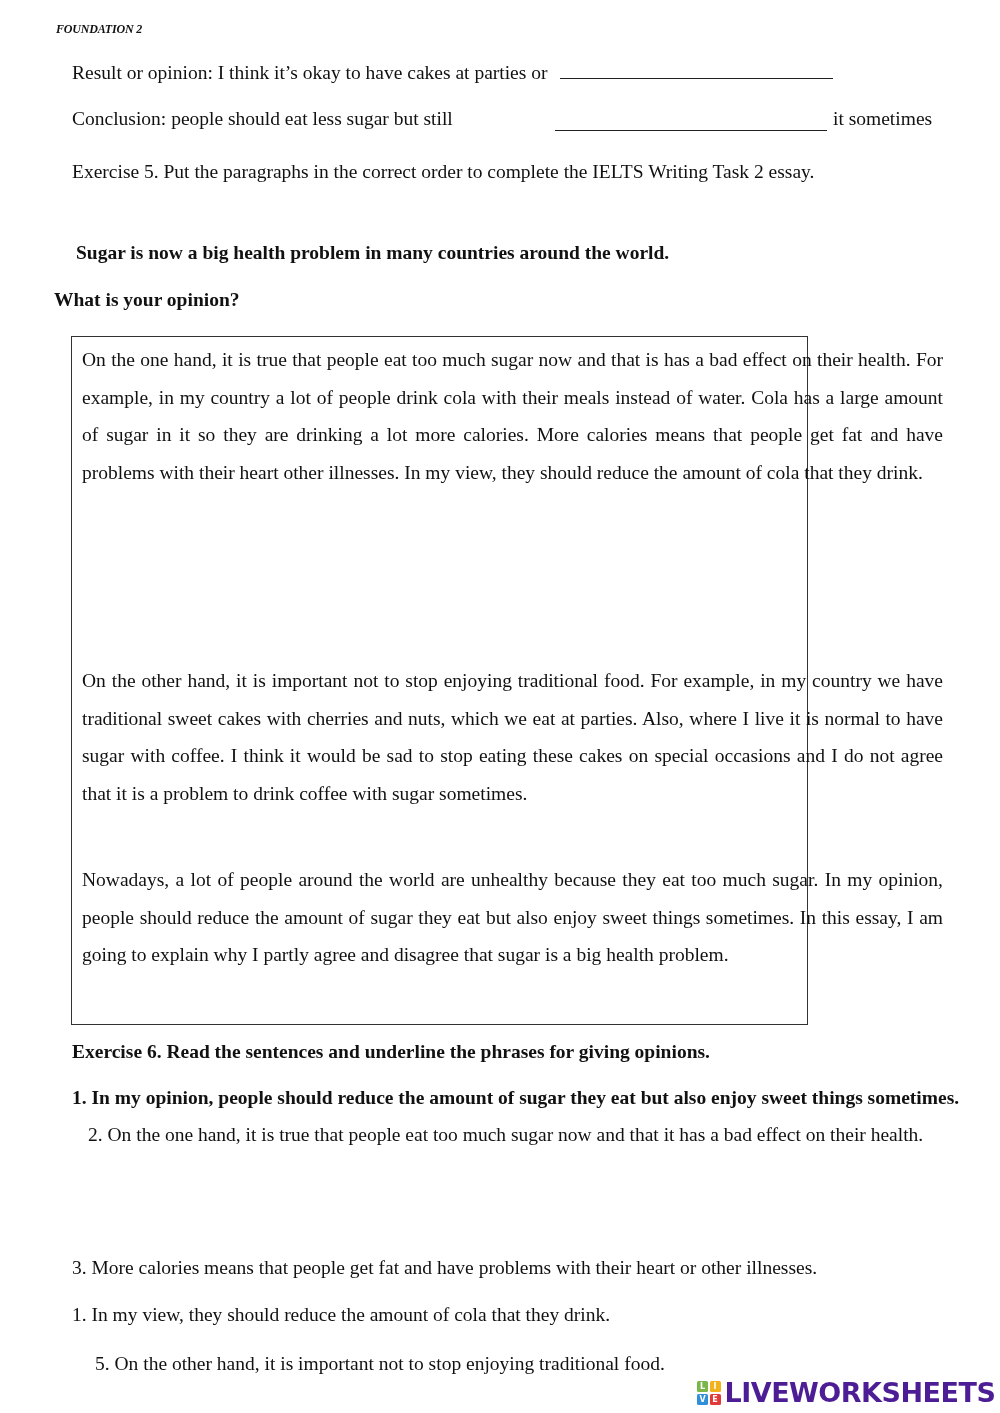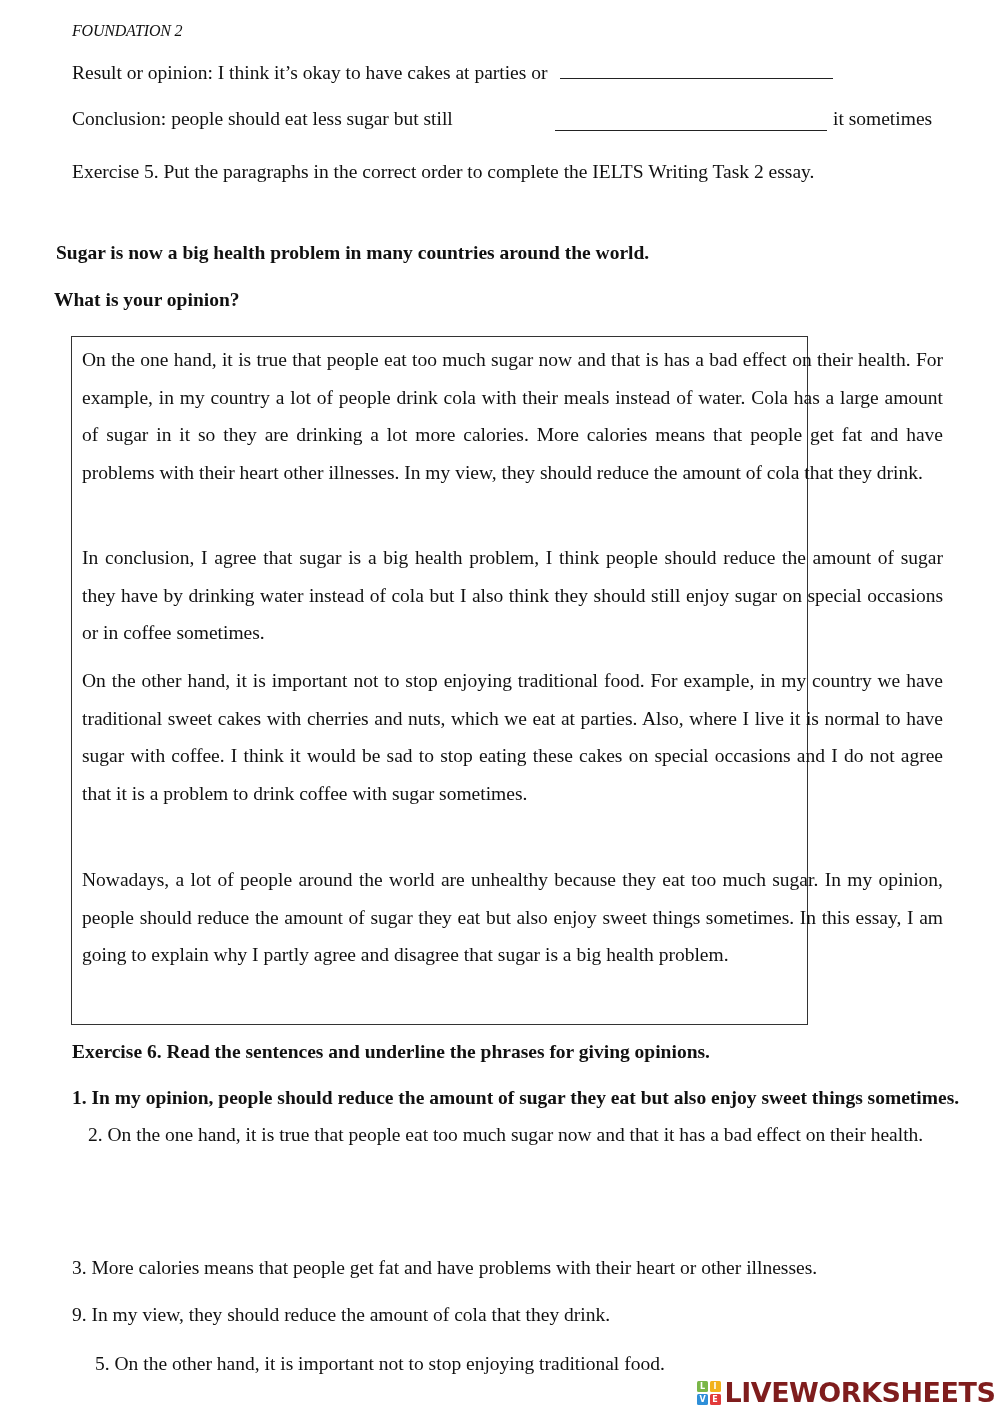--- a/index.html
+++ b/index.html
@@ -11,22 +11,22 @@
       width: 1000px;
       height: 1413px;
       position: relative;
       overflow: hidden;
       font-family: "Liberation Serif", "DejaVu Serif", serif;
       color: #111111;
       font-size: 19.5px;
     }
     .abs { position: absolute; }
     .header-label {
-      left: 72px; top: 22px;
-      font-size: 16px; font-weight: normal; font-style: italic;
+      left: 56px; top: 22px;
+      font-size: 12px; font-weight: bold; font-style: italic;
       letter-spacing: -0.2px;
     }
     .line { white-space: nowrap; line-height: 24px; }
     .blank {
       display: inline-block;
       border-bottom: 1.3px solid #222;
       height: 18px;
       vertical-align: baseline;
     }
     .bold { font-weight: bold; }
@@ -76,56 +76,55 @@
       font-weight: bold;
       color: #fff;
       display: flex; align-items: center; justify-content: center;
       border-radius: 1.5px;
     }
     .logo-text {
       font-family: "DejaVu Sans", sans-serif;
       font-weight: bold;
       font-size: 27px;
       letter-spacing: -0.5px;
-      color: #7f1d1d;
+      color: #4c1d95;
       line-height: 32px;
     }
   </style>
 </head>
 <body>
 
 <div class="abs header-label">FOUNDATION 2</div>
 
 <div class="abs line" style="left:72px; top:60px;">
   <span>Result or opinion: I think it’s okay to have cakes at parties or</span>
   <span class="blank" style="width:273px; margin-left:8px;"></span>
 </div>
 
 <div class="abs line" style="left:72px; top:107px;">
   <span>Conclusion: people should eat less sugar but still</span>
 </div>
 <span class="abs blank" style="left:555px; top:112px; width:272px;"></span>
 <span class="abs line" style="left:833px; top:107px;">it sometimes</span>
 
 <div class="abs ex5-title">Exercise 5. Put the paragraphs in the correct order to complete the IELTS Writing Task 2 essay.</div>
-<div class="abs line bold" style="left:56px; top:241px;">Sugar is now a big health problem in many countries around the world.</div>
+<div class="abs line bold" style="left:76px; top:241px;">Sugar is now a big health problem in many countries around the world.</div>
 <div class="abs line bold" style="left:54px; top:288px;">What is your opinion?</div>
 
 <div class="abs essay-box">
   <p class="essay-para" style="top:4px;">On the one hand, it is true that people eat too much sugar now and that is has a bad effect on their health. For example, in my country a lot of people drink cola with their meals instead of water. Cola has a large amount of sugar in it so they are drinking a lot more calories. More calories means that people get fat and have problems with their heart other illnesses. In my view, they should reduce the amount of cola that they drink.</p>
-  <p class="essay-para" style="top:202px;">In conclusion, I agree that sugar is a big health problem, I think people should reduce the amount of sugar they have by drinking water instead of cola but I also think they should still enjoy sugar on special occasions or in coffee sometimes.</p>
   <p class="essay-para" style="top:325px;">On the other hand, it is important not to stop enjoying traditional food. For example, in my country we have traditional sweet cakes with cherries and nuts, which we eat at parties. Also, where I live it is normal to have sugar with coffee. I think it would be sad to stop eating these cakes on special occasions and I do not agree that it is a problem to drink coffee with sugar sometimes.</p>
   <p class="essay-para" style="top:524px;">Nowadays, a lot of people around the world are unhealthy because they eat too much sugar. In my opinion, people should reduce the amount of sugar they eat but also enjoy sweet things sometimes. In this essay, I am going to explain why I partly agree and disagree that sugar is a big health problem.</p>
 </div>
 
 <div class="abs line ex6-title">Exercise 6. Read the sentences and underline the phrases for giving opinions.</div>
 <div class="abs ex6-item" style="top:1079px;font-weight:bold;">1. In my opinion, people should reduce the amount of sugar they eat but also enjoy sweet things sometimes.</div>
 <div class="abs ex6-item" style="top:1116px;margin-left:16px;">2. On the one hand, it is true that people eat too much sugar now and that it has a bad effect on their health.</div>
 <div class="abs ex6-item" style="top:1249px;">3. More calories means that people get fat and have problems with their heart or other illnesses.</div>
-<div class="abs ex6-item" style="top:1296px;">9. In my view, they should reduce the amount of cola that they drink.</div>
+<div class="abs ex6-item" style="top:1296px;">1. In my view, they should reduce the amount of cola that they drink.</div>
 <div class="abs ex6-item" style="top:1345px;margin-left:23px;">5. On the other hand, it is important not to stop enjoying traditional food.</div>
 
 <div class="abs logo">
   <div class="logo-grid">
     <span class="logo-cell" style="background:#7ab648;">L</span>
     <span class="logo-cell" style="background:#f2b21c;">I</span>
     <span class="logo-cell" style="background:#2f8fd8;">V</span>
     <span class="logo-cell" style="background:#e23a3a;">E</span>
   </div>
   <span class="logo-text">LIVEWORKSHEETS</span>

